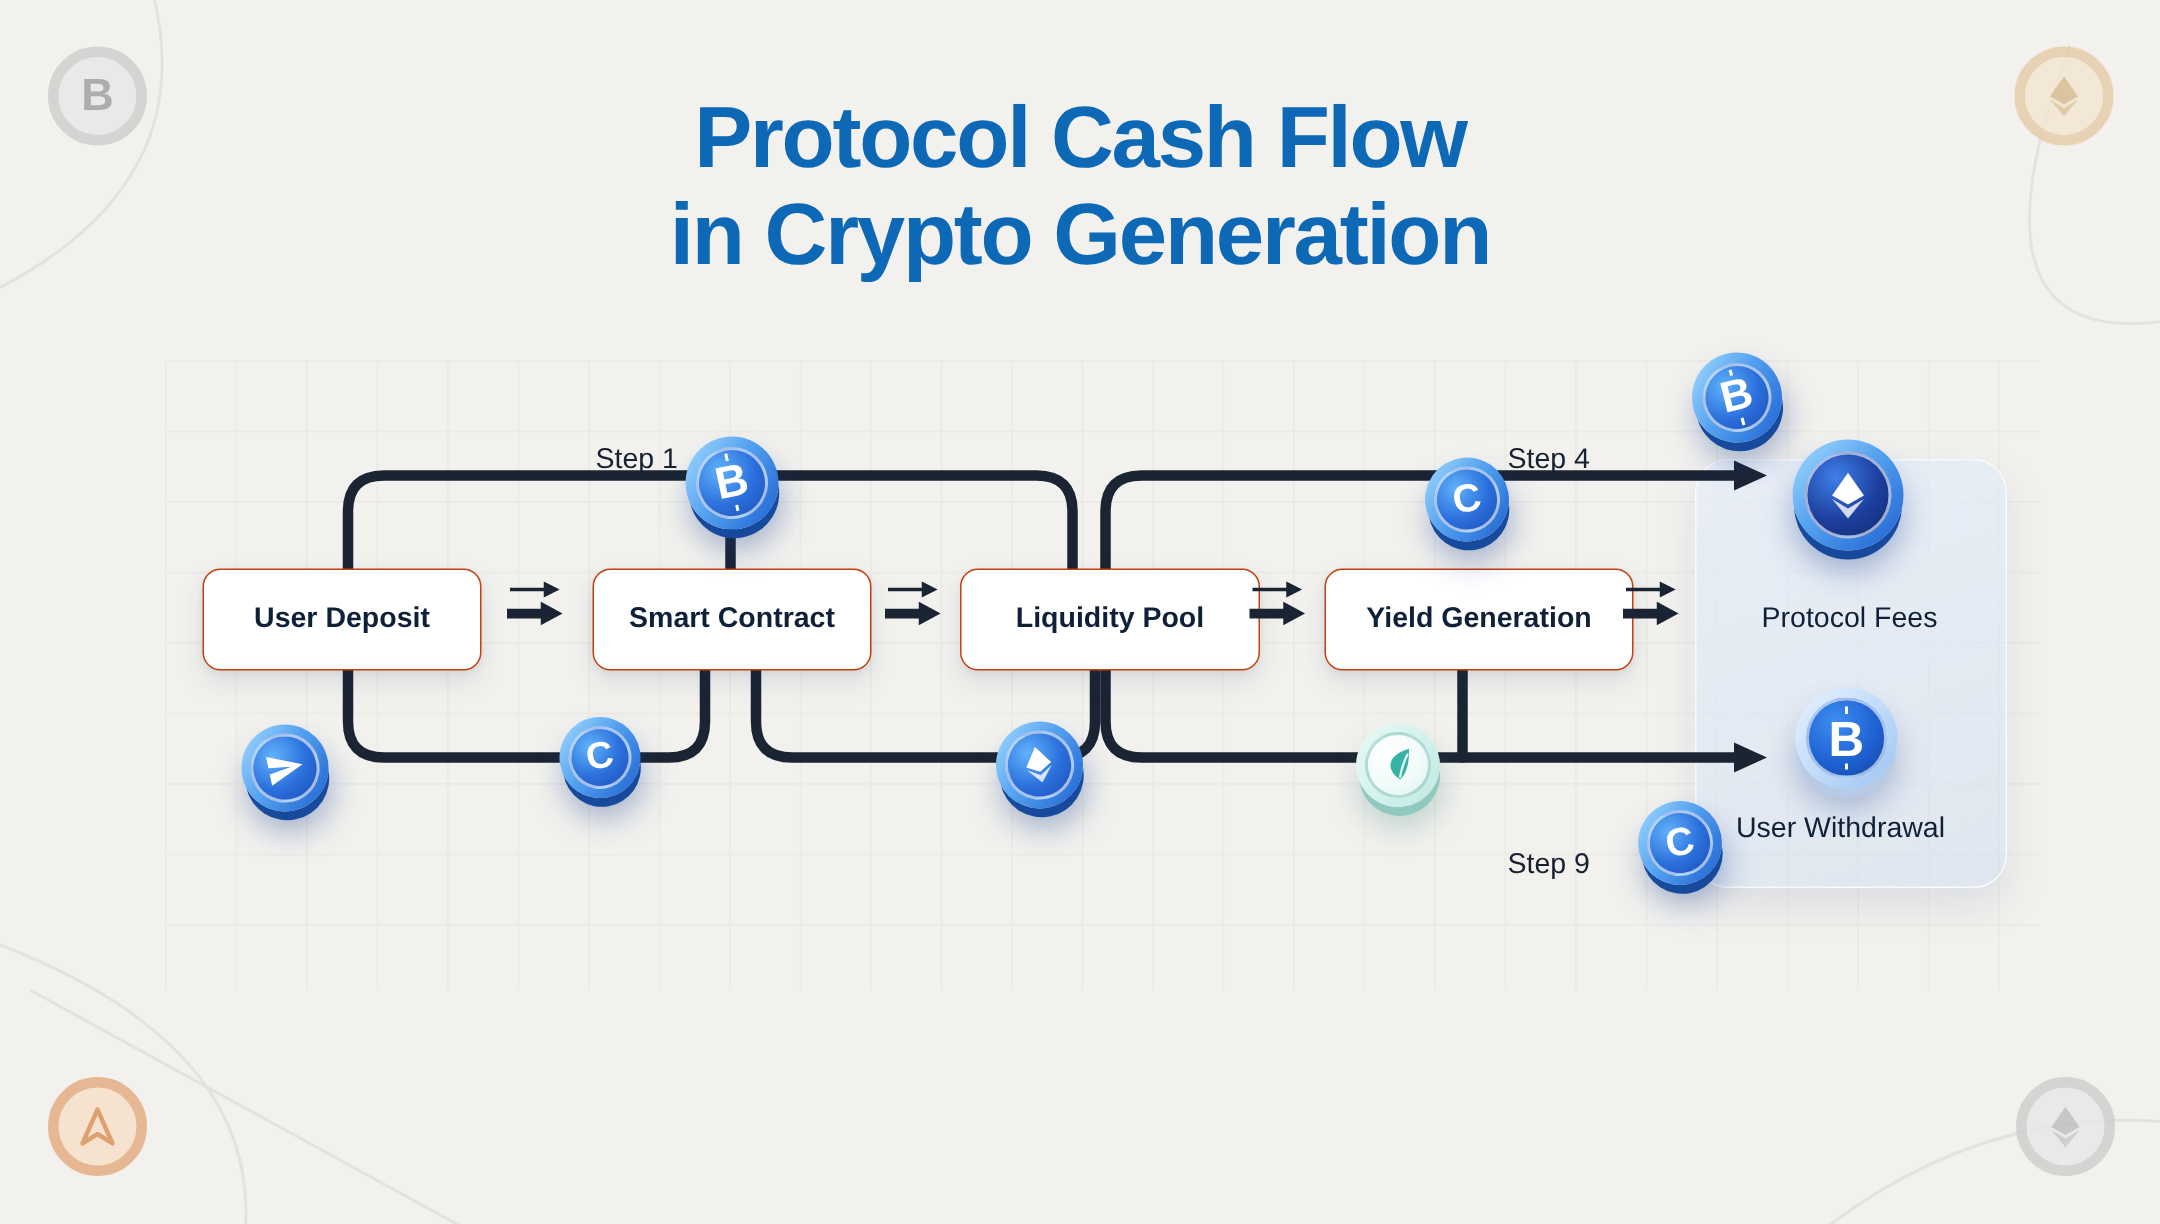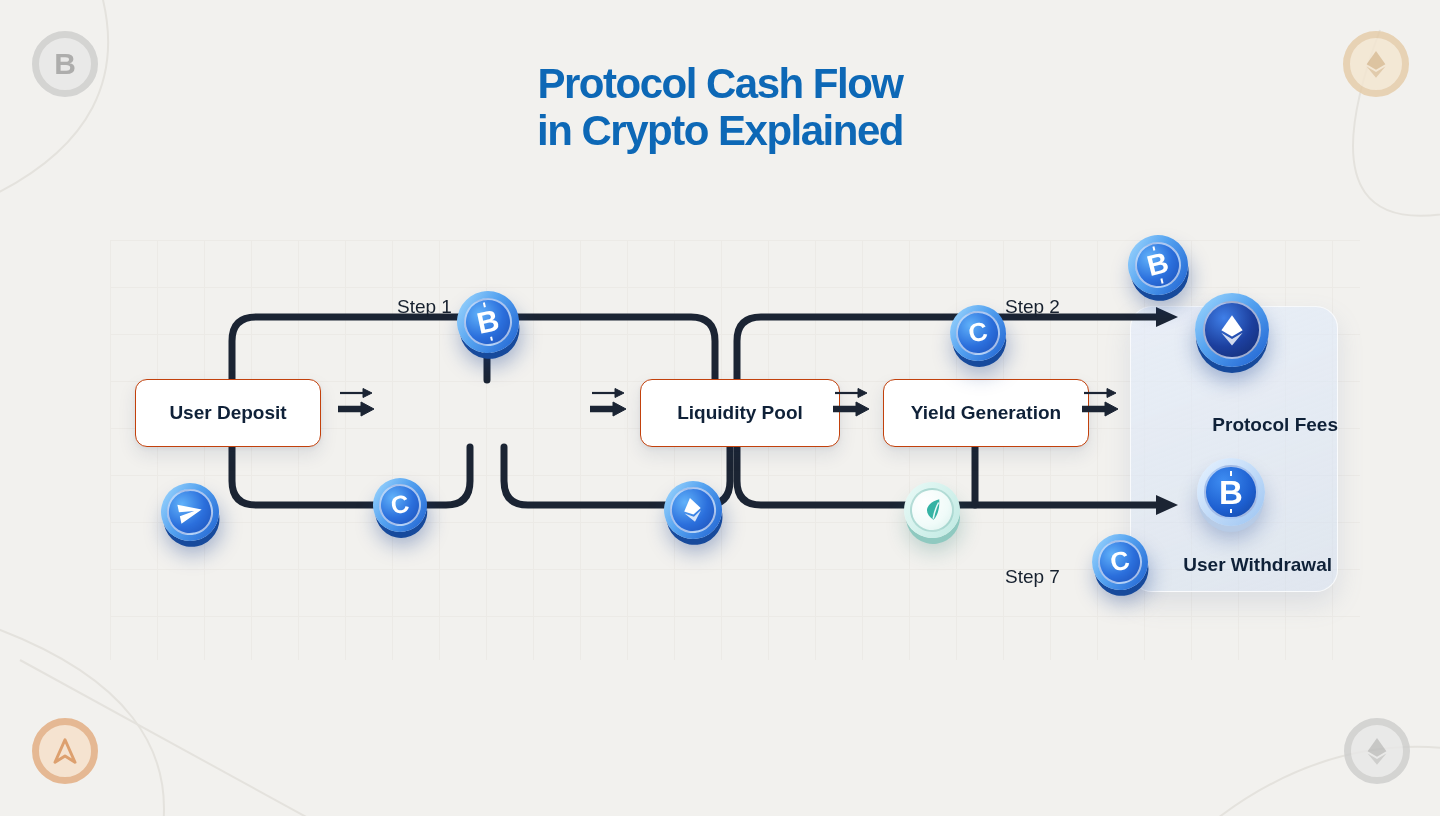--- a/index.html
+++ b/index.html
@@ -15,21 +15,21 @@
     background-image:
       linear-gradient(#e8e6e1 1px, transparent 1px),
       linear-gradient(90deg, #e8e6e1 1px, transparent 1px);
     background-size:47px 47px; opacity:.55; z-index:0;
   }
   .bg-curves { position:absolute; inset:0; z-index:0; }
 
   
   .title {
     position:absolute; left:0; top:60px; width:1440px; text-align:center;
-    color:#0d68b6; font-weight:800; font-size:42px; line-height:1.12;
+    color:#0d68b6; font-weight:800; font-size:58px; line-height:1.12;
     letter-spacing:-1.5px; z-index:5;
   }
 
   
   .panel {
     position:absolute; left:1130px; top:306px; width:208px; height:286px;
     border-radius:22px; z-index:1;
     background:linear-gradient(160deg, rgba(229,237,249,.75), rgba(206,220,240,.5));
     border:1px solid rgba(255,255,255,.75);
     box-shadow:0 12px 26px rgba(120,140,170,.18);
@@ -40,22 +40,22 @@
 
   
   .node {
     position:absolute; height:68px; background:#ffffff; border-radius:12px;
     border:1px solid #c2410c; z-index:3;
     display:flex; align-items:center; justify-content:center;
     font-size:19px; font-weight:700; color:#0f2138;
     box-shadow:0 8px 18px rgba(30,50,90,.10), 0 2px 4px rgba(30,50,90,.06);
   }
   .flat-label {
-    position:absolute; z-index:5; text-align:right;
-    font-size:19px; font-weight:700; color:#0f2138; width:210px;margin-top:12px;
+    position:absolute; z-index:5; text-align:center;
+    font-size:19px; font-weight:400; color:#0f2138; width:210px;
   }
   .step-label {
     position:absolute; z-index:5; font-size:19px; font-weight:500; color:#17212f;margin-top:24px;
   }
 
   
   .darrow { position:absolute; z-index:4; }
 
   
   .coin {
@@ -108,21 +108,21 @@
       <path d="M -40 210 Q 160 130 90 -40"></path>
       <path d="M -60 610 Q 220 690 150 880"></path>
       <path d="M 1500 200 Q 1290 270 1380 30"></path>
       <path d="M 1180 850 Q 1330 710 1510 760"></path>
       <path d="M 20 660 L 330 830"></path>
     </g>
   </svg>
 
   <div class="title">
     <div>Protocol Cash Flow</div>
-    <div>in Crypto Explained</div>
+    <div>in Crypto Generation</div>
   </div>
 
   <div class="panel"></div>
 
   <svg class="connectors" width="1440" height="816" viewBox="0 0 1440 816">
     <defs>
       <marker id="ah" markerUnits="userSpaceOnUse" markerWidth="26" markerHeight="26" refX="4" refY="13" orient="auto">
         <path d="M0,3 L22,13 L0,23 Z" fill="#1b2433"></path>
       </marker>
     </defs>
@@ -133,32 +133,35 @@
       <path d="M 232 447 L 232 481 Q 232 505 256 505 L 446 505 Q 470 505 470 481 L 470 447"></path>
       <path d="M 504 447 L 504 481 Q 504 505 528 505 L 706 505 Q 730 505 730 481 L 730 447"></path>
       <path d="M 737 447 L 737 481 Q 737 505 761 505 L 1160 505" marker-end="url(#ah)"></path>
       <path d="M 975 447 L 975 505"></path>
     </g>
   </svg>
 
   <div class="node" style="left:135px; top:379px; width:186px;">
     <span>User Deposit</span>
   </div>
+  <div class="node" style="left:395px; top:379px; width:186px;">
+    <span>Smart Contract</span>
+  </div>
   <div class="node" style="left:640px; top:379px; width:200px;">
     <span>Liquidity Pool</span>
   </div>
   <div class="node" style="left:883px; top:379px; width:206px;">
     <span>Yield Generation</span>
   </div>
   <div class="flat-label" style="left:1128px; top:402px;">Protocol Fees</div>
   <div class="flat-label" style="left:1122px; top:542px;">User Withdrawal</div>
 
   <div class="step-label" style="left:397px; top:272px;">Step 1</div>
-  <div class="step-label" style="left:1005px; top:272px;">Step 2</div>
-  <div class="step-label" style="left:1005px; top:542px;">Step 7</div>
+  <div class="step-label" style="left:1005px; top:272px;">Step 4</div>
+  <div class="step-label" style="left:1005px; top:542px;">Step 9</div>
 
   <svg class="darrow" style="left:334px; top:384px;" width="46" height="36" viewBox="0 0 46 36">
     <g stroke="#1b2433" fill="#1b2433">
         <line x1="6" y1="9" x2="29" y2="9" stroke-width="2.2"></line>
         <path d="M29 4.5 L38 9 L29 13.5 Z"></path>
         <line x1="4" y1="25" x2="27" y2="25" stroke-width="6.5"></line>
         <path d="M27 18 L40 25 L27 32 Z"></path>
       </g>
   </svg>
   <svg class="darrow" style="left:586px; top:384px;" width="46" height="36" viewBox="0 0 46 36">

